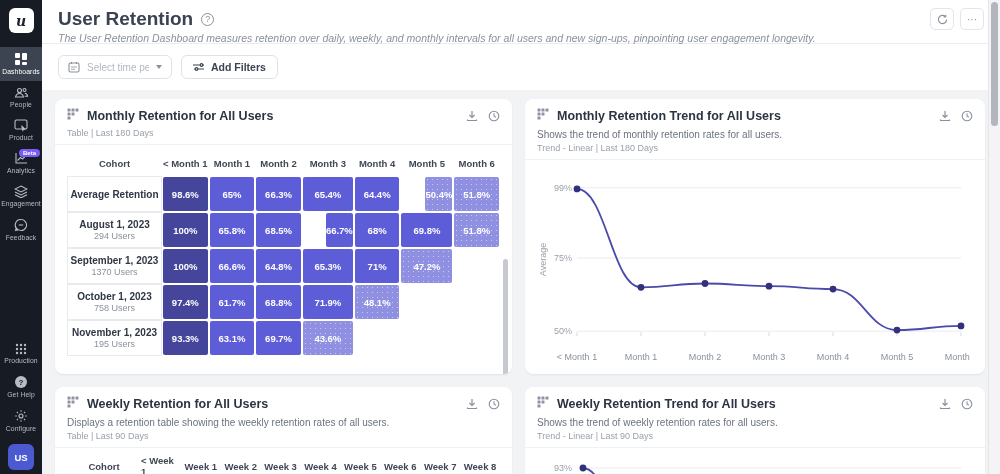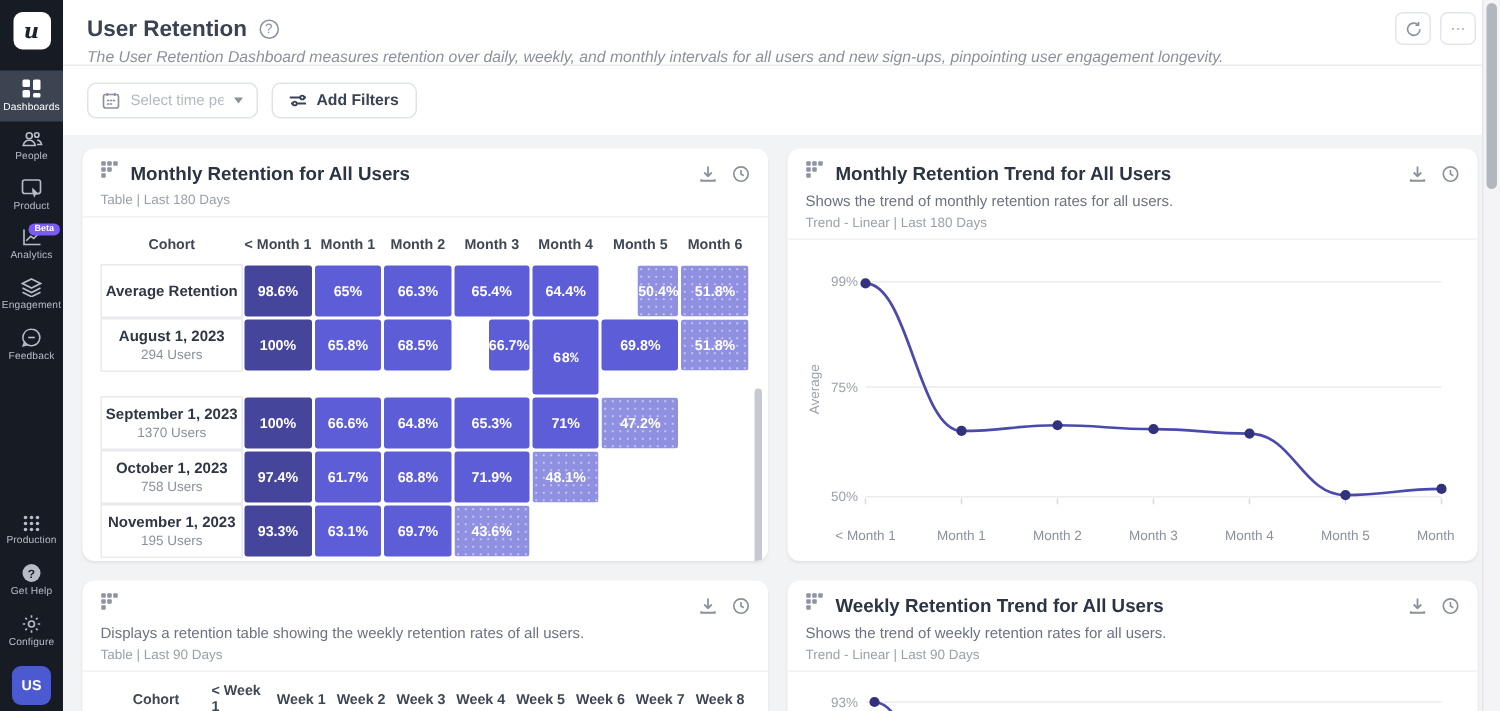--- a/index.html
+++ b/index.html
@@ -17,21 +17,21 @@
   .nav-item svg { display:block; }
   .nav-badge { position:absolute; top:2px; right:2px; background:#7a5af8; color:#fff; font-size:6px; padding:1px 4px; border-radius:6px; font-weight:bold; }
   .side-spacer { flex:1; }
   .avatar { width:26px; height:26px; border-radius:6px; background:#4c5ad2; color:#fff; font-size:9.5px; font-weight:bold;
             display:flex; align-items:center; justify-content:center; margin:6px 0 4px; cursor:pointer; }
 
   
   .main { flex:1; display:flex; flex-direction:column; background:#fff; min-width:0; }
   .topbar { padding:8px 16px 0 16px; border-bottom:1px solid #ececf0; height:44px; background:#fff; }
   .title-row { display:flex; align-items:center; gap:8px; }
-  .page-title { font-size:15px; font-weight:bold; color:#3a4352; }
+  .page-title { font-size:19px; font-weight:bold; color:#3a4352; }
   .q-circle { width:13px; height:13px; border:1px solid #8a919c; border-radius:50%; color:#8a919c; font-size:9px;
               display:inline-flex; align-items:center; justify-content:center; cursor:pointer; }
   .title-actions { margin-left:auto; display:flex; gap:6px; }
   .icon-btn { width:24px; height:22px; border:1px solid #e2e5e9; border-radius:5px; background:#fff; display:flex; align-items:center;
               justify-content:center; color:#8a919c; cursor:pointer; font-size:10px; }
   .page-desc { margin-top:2px; font-size:10.5px; color:#8a919c;font-style:italic; }
   .filterbar { height:46px; background:#fff; display:flex; align-items:center; gap:9px; padding:0 16px; }
   .select-ctl { display:flex; align-items:center; gap:7px; border:1px solid #dfe3e8; border-radius:6px; height:24px; padding:0 9px; width:114px; cursor:pointer; background:#fff; }
   .select-ctl .ph { font-size:10px; color:#b3b9c2; flex:1; white-space:nowrap; overflow:hidden; }
   .caret { width:0; height:0; border-left:3.5px solid transparent; border-right:3.5px solid transparent; border-top:4px solid #8a919c; }
@@ -302,21 +302,21 @@
             </div>
             <div class="rt-cell" style="height: 36px;">
               <div class="tile tone-mid">65.8%</div>
             </div>
             <div class="rt-cell" style="height: 36px;">
               <div class="tile tone-mid">68.5%</div>
             </div>
             <div class="rt-cell" style="height: 36px; padding-left: 24px;">
               <div class="tile tone-mid">66.7%</div>
             </div>
-            <div class="rt-cell" style="height: 52px; font-family: Liberation Mono, monospace;">
+            <div class="rt-cell" style="height: 36px;">
               <div class="tile tone-mid">68%</div>
             </div>
             <div class="rt-cell" style="height: 36px;">
               <div class="tile tone-mid">69.8%</div>
             </div>
             <div class="rt-cell" style="height: 36px;">
               <div class="tile tone-light">51.8%</div>
             </div>
             <div class="rt-lbl" style="height: 36px;">
               <div class="l1">September 1, 2023</div>
@@ -456,20 +456,21 @@
           <span>
             <svg width="14" height="13" viewBox="0 0 14 13" fill="#8e93a3">
                 <rect x="0.5" y="0.5" width="3" height="3" rx="0.6"></rect>
                 <rect x="4.5" y="0.5" width="3" height="3" rx="0.6"></rect>
                 <rect x="8.5" y="0.5" width="3" height="3" rx="0.6"></rect>
                 <rect x="0.5" y="4.5" width="3" height="3" rx="0.6"></rect>
                 <rect x="4.5" y="4.5" width="3" height="3" rx="0.6"></rect>
                 <rect x="0.5" y="8.5" width="3" height="3" rx="0.6"></rect>
               </svg>
           </span>
+          <h2>Weekly Retention for All Users</h2>
           <span class="head-actions">
             <span>
                 <svg width="12" height="12" viewBox="0 0 12 12" fill="none" stroke="#8a919c" stroke-width="1.2">
                   <path d="M6 1v6M3.5 5L6 7.5 8.5 5"></path>
                   <path d="M1.5 9.5v1h9v-1"></path>
                 </svg>
               </span>
             <span>
                 <svg width="12" height="12" viewBox="0 0 12 12" fill="none" stroke="#8a919c" stroke-width="1.1">
                   <circle cx="6" cy="6" r="4.8"></circle>

